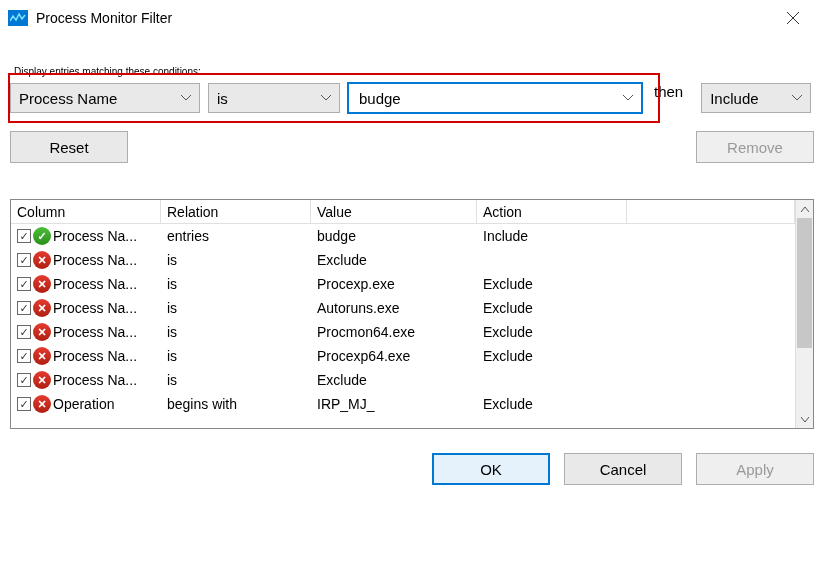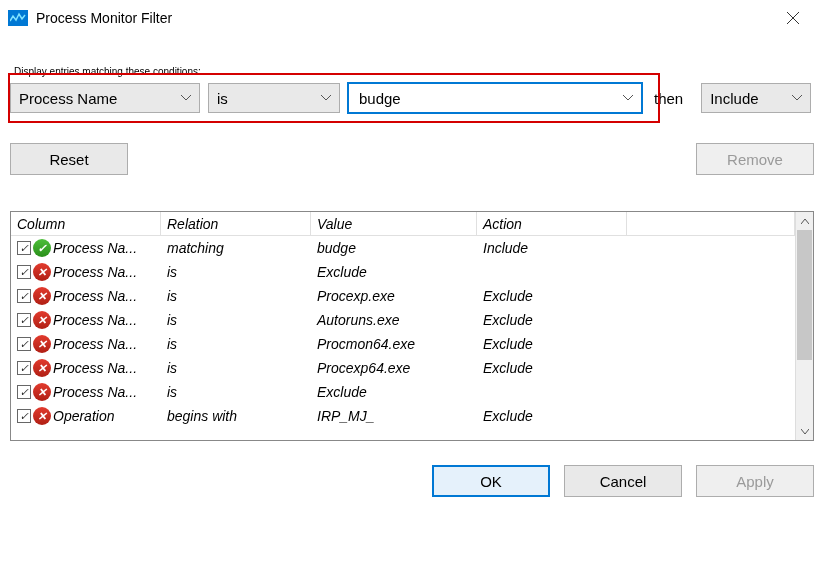--- a/index.html
+++ b/index.html
@@ -45,21 +45,20 @@
   }
   .content {
     padding: 30px 10px 10px 10px;
   }
   .prompt {
     font-size: 10px;
     margin: 0 0 6px 4px;
   }
   .filter-row {
     display: flex;
-    align-items: center;
     gap: 8px;
     position: relative;
   }
   .highlight-box {
     position: absolute;
     left: -2px;
     top: -10px;
     width: 652px;
     height: 50px;
     border: 2px solid #d40000;
@@ -113,32 +112,31 @@
   .btn.disabled {
     color: #9a9a9a;
     background: #efefef;
   }
   .btn.primary {
     border: 2px solid #0078d4;
     background: #e5f1fb;
   }
   .button-row {
     display: flex;
-    margin-top: 30px;
+    margin-top: 18px;
     gap: 14px;
   }
   .button-row .spacer { flex:1; }
   .button-row .btn { width: 118px; }
   .listview {
     margin-top: 36px;
     border: 1px solid #888;
     height: 230px;
     position: relative;
     display: flex;
-    font-style: italic;
   }
   .list-inner { flex:1; overflow:hidden; }
   .list-header {
     display: flex;
     background: #fff;
     border-bottom: 1px solid #e0e0e0;
     height: 24px;
     align-items: center;
   }
   .list-header .col {
@@ -302,21 +300,21 @@
         <div class="col c4">Action</div>
         <div class="col c5"></div>
       </div>
       <div class="list-body" id="list-body">
           <div class="row">
             <div class="cell c1">
               <span class="checkbox">✓</span>
               <span class="status-icon include">✓</span>
               <span>Process Na...</span>
             </div>
-            <div class="cell c2">matching</div>
+            <div class="cell c2">entries</div>
             <div class="cell c3">budge</div>
             <div class="cell c4">Include</div>
           </div>
           <div class="row">
             <div class="cell c1">
               <span class="checkbox">✓</span>
               <span class="status-icon exclude">✕</span>
               <span>Process Na...</span>
             </div>
             <div class="cell c2">is</div>

